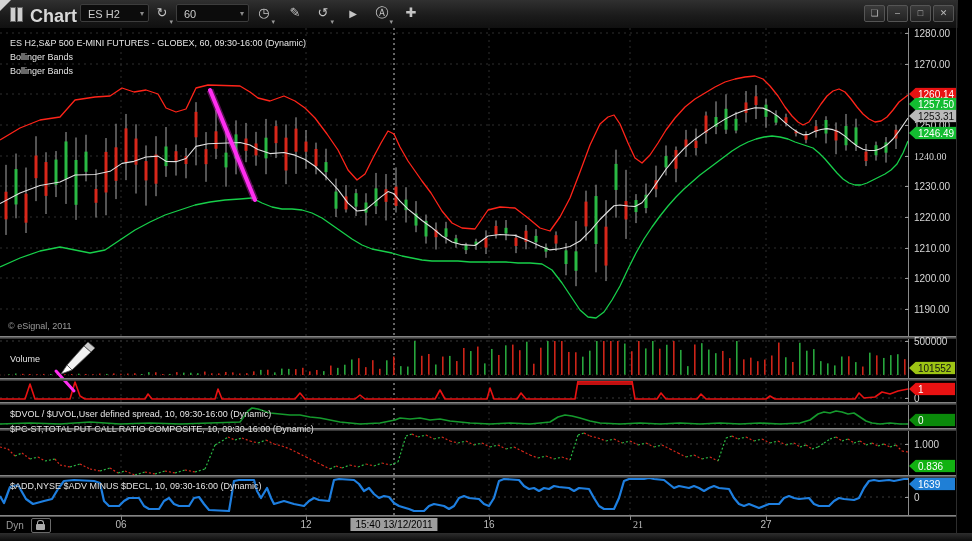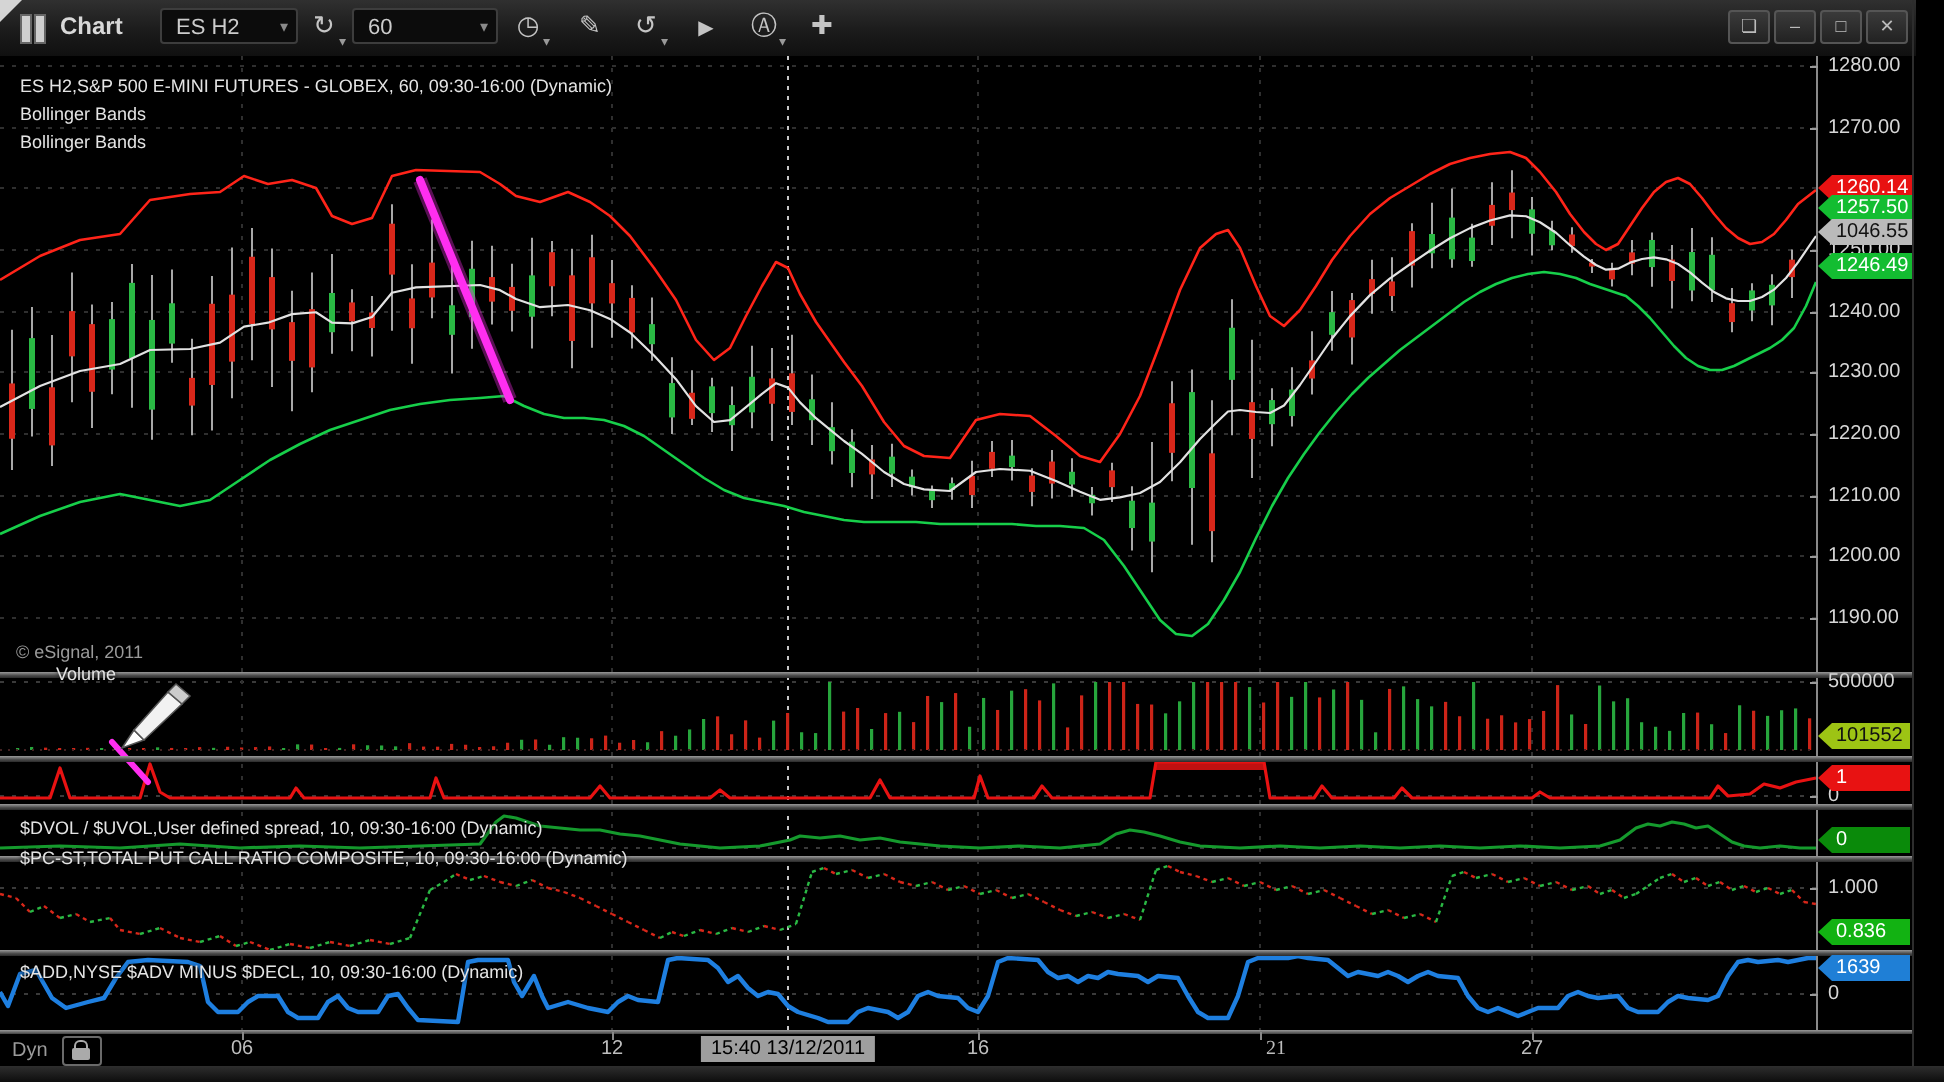--- a/index.html
+++ b/index.html
@@ -1,21 +1,21 @@
 <!DOCTYPE html>
 <html><head>
 <meta charset="utf-8">
 <style>
   html,body{margin:0;padding:0;background:#000;}
   #stage{position:relative;width:972px;height:541px;background:#000;overflow:hidden;
          font-family:"Liberation Sans",sans-serif;-webkit-font-smoothing:antialiased;}
   
   #toolbar{position:absolute;left:0;top:0;width:958px;height:28px;
     background:linear-gradient(#303030,#1b1b1b 55%,#101010);border-bottom:1px solid #000;}
-  .tb-title{position:absolute;left:30px;top:6px;color:#d8d8d8;font-size:12px;font-weight:bold;}
+  .tb-title{position:absolute;left:30px;top:6px;color:#d8d8d8;font-size:18px;font-weight:bold;}
   .win-icon{position:absolute;left:9px;top:7px;width:14px;height:13px;}
   .win-icon i{position:absolute;top:0;width:4px;height:13px;background:#cfcfcf;border:1px solid #666;}
   .combo{position:absolute;top:4px;height:18px;background:#0c0c0c;border:1px solid #3d3d3d;
     border-radius:2px;color:#cccccc;font-size:11px;line-height:18px;padding-left:7px;box-sizing:border-box;}
   .combo .caret{position:absolute;right:4px;top:0;color:#8a8a8a;font-size:8px;line-height:18px;}
   .tb-btn{position:absolute;top:3px;width:22px;height:21px;color:#c4c4c4;font-size:13px;
     text-align:center;line-height:20px;border-radius:3px;}
   .tb-btn .mini-caret{position:absolute;right:0px;bottom:-1px;font-size:7px;color:#999;line-height:7px;}
   .wc-btn{position:absolute;top:5px;width:19px;height:15px;background:linear-gradient(#3a3a3a,#222);
     border:1px solid #555;border-radius:2px;color:#bbb;font-size:9px;text-align:center;line-height:14px;}
@@ -583,33 +583,33 @@
     <div class="sep" style="top:350px"></div>
     <div class="sep" style="top:374px"></div>
     <div class="sep" style="top:400px"></div>
     <div class="sep" style="top:447px"></div>
     <div class="sep" style="top:487px"></div>
 
     <div class="panel-label" style="left:10px;top:10px;">ES H2,S&amp;P 500 E-MINI FUTURES - GLOBEX, 60, 09:30-16:00 (Dynamic)</div>
     <div class="panel-label" style="left:10px;top:24px;">Bollinger Bands</div>
     <div class="panel-label" style="left:10px;top:38px;">Bollinger Bands</div>
     <div class="copyright" style="left:8px;top:293px;">© eSignal, 2011</div>
-    <div class="panel-label" style="left:10px;top:304px;margin-left:18px;">Volume</div>
+    <div class="panel-label" style="left:10px;top:326px;">Volume</div>
     <div class="panel-label" style="left:10px;top:381px;">$DVOL / $UVOL,User defined spread, 10, 09:30-16:00 (Dynamic)</div>
     <div class="panel-label" style="left:10px;top:396px;">$PC-ST,TOTAL PUT CALL RATIO COMPOSITE, 10, 09:30-16:00 (Dynamic)</div>
     <div class="panel-label" style="left:10px;top:453px;">$ADD,NYSE $ADV MINUS $DECL, 10, 09:30-16:00 (Dynamic)</div>
 
     <div id="axis-labels">
         <div class="ytick" style="top: 5px;">1280.00</div>
         <div class="ytick-dash" style="top: 5px;"></div>
         <div class="ytick" style="top: 36px;">1270.00</div>
         <div class="ytick-dash" style="top: 36px;"></div>
         <div class="ytick" style="top: 97px;">1250.00</div>
         <div class="ytick-dash" style="top: 97px;"></div>
-        <div class="ytick" style="top: 128px;">1240.00</div>
+        <div class="ytick" style="top: 128px; font-family: Liberation Serif, serif;">1240.00</div>
         <div class="ytick-dash" style="top: 128px;"></div>
         <div class="ytick" style="top: 158px;">1230.00</div>
         <div class="ytick-dash" style="top: 158px;"></div>
         <div class="ytick" style="top: 189px;">1220.00</div>
         <div class="ytick-dash" style="top: 189px;"></div>
         <div class="ytick" style="top: 220px;">1210.00</div>
         <div class="ytick-dash" style="top: 220px;"></div>
         <div class="ytick" style="top: 250px;">1200.00</div>
         <div class="ytick-dash" style="top: 250px;"></div>
         <div class="ytick" style="top: 281px;">1190.00</div>
@@ -619,21 +619,21 @@
         <div class="ytick" style="top: 370px;">0</div>
         <div class="ytick-dash" style="top: 370px;"></div>
         <div class="ytick" style="top: 416px;">1.000</div>
         <div class="ytick-dash" style="top: 416px;"></div>
         <div class="ytick" style="top: 469px;">0</div>
         <div class="ytick-dash" style="top: 469px;"></div>
       </div>
     <div id="badges">
         <div class="badge" style="top: 66px; background: rgb(232, 18, 18); color: rgb(255, 255, 255);">1260.14</div>
         <div class="badge" style="top: 76px; background: rgb(19, 189, 49); color: rgb(255, 255, 255);">1257.50</div>
-        <div class="badge" style="top: 88px; background: rgb(186, 186, 186); color: rgb(17, 17, 17);">1046.55</div>
+        <div class="badge" style="top: 88px; background: rgb(186, 186, 186); color: rgb(17, 17, 17);">1253.31</div>
         <div class="badge" style="top: 105px; background: rgb(19, 189, 49); color: rgb(255, 255, 255);">1246.49</div>
         <div class="badge" style="top: 340px; background: rgb(157, 196, 20); color: rgb(17, 17, 17);">101552</div>
         <div class="badge" style="top: 361px; background: rgb(232, 18, 18); color: rgb(255, 255, 255);">1</div>
         <div class="badge" style="top: 392px; background: rgb(10, 138, 10); color: rgb(255, 255, 255);">0</div>
         <div class="badge" style="top: 424px; background: rgb(18, 178, 18); color: rgb(255, 255, 255); margin-top: 14px;">0.836</div>
         <div class="badge" style="top: 456px; background: rgb(31, 127, 214); color: rgb(255, 255, 255);">1639</div>
       </div>
   </div>
 
   <div id="time-axis">

